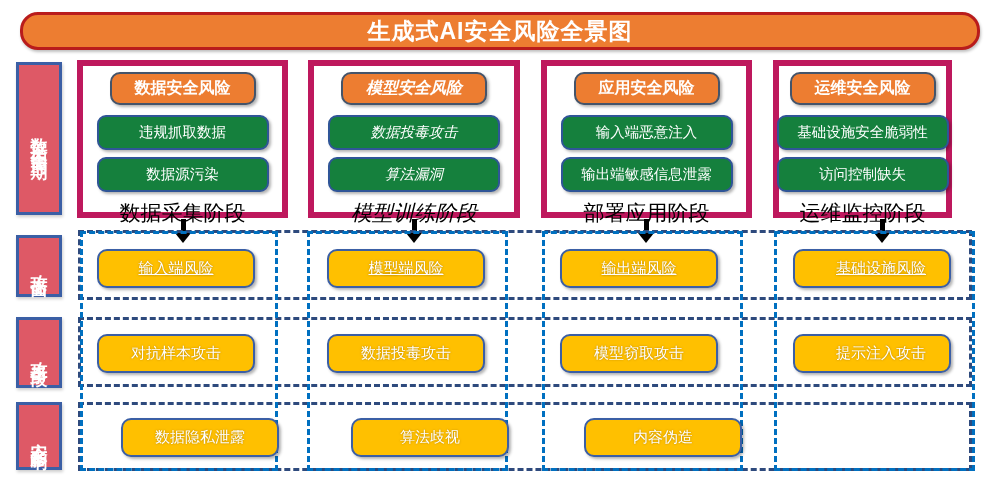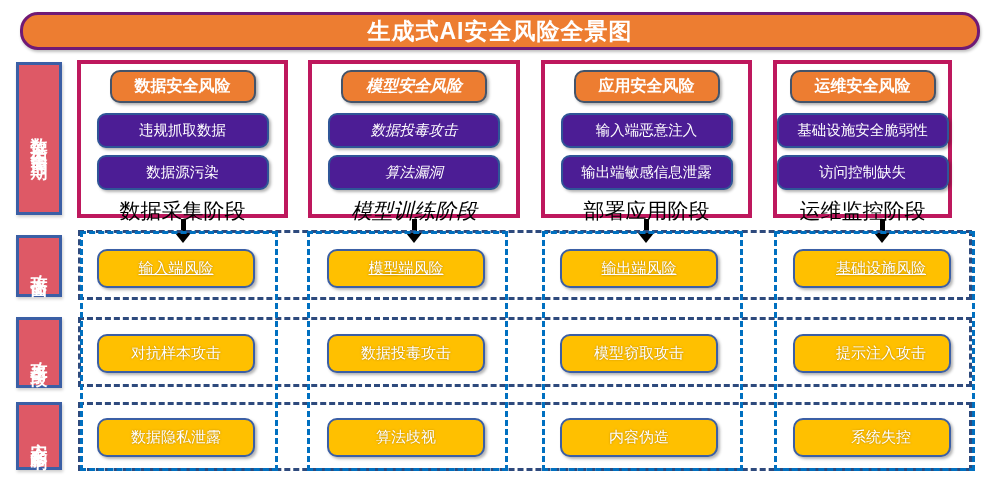--- a/index.html
+++ b/index.html
@@ -1,52 +1,52 @@
 <!DOCTYPE html>
 <html><head>
 <meta charset="utf-8">
 <style>
   html,body{margin:0;padding:0;background:#fff;}
   .canvas{position:relative;width:1000px;height:485px;background:#ffffff;overflow:hidden;
           font-family:"Liberation Sans","DejaVu Sans",sans-serif;}
 
   
   .title-banner{position:absolute;left:20px;top:12px;width:960px;height:38px;box-sizing:border-box;
-    background:#ED7D31;border:3px solid #701a75;border-radius:18px;
+    background:#ED7D31;border:3px solid #b91c1c;border-radius:18px;
     display:flex;align-items:center;justify-content:center;
     color:#fff;font-size:23px;font-weight:bold;letter-spacing:1px;
     box-shadow:1px 2px 3px rgba(0,0,0,.25);}
 
   
   .side-label{position:absolute;left:16px;width:46px;box-sizing:border-box;
     background:#DE5966;border:3px solid #3B5FA5;
     display:flex;align-items:center;justify-content:center;
     writing-mode:vertical-rl;text-orientation:upright;
     color:#fff;font-size:17px;font-weight:bold;letter-spacing:5px;
     box-shadow:1px 2px 3px rgba(0,0,0,.2);}
   .side-label.l1{top:62px;height:153px;}
   .side-label.l2{top:235px;height:62px;letter-spacing:4px;}
   .side-label.l3{top:317px;height:71px;letter-spacing:3px;}
   .side-label.l4{top:402px;height:68px;letter-spacing:3px;}
 
   
   .stage-box{position:absolute;top:60px;height:158px;box-sizing:border-box;
-    background:#fff;border:4px solid #be185d;
+    background:#fff;border:6px solid #be185d;
     display:flex;flex-direction:column;align-items:center;padding-top:6px;}
   .stage-box.c1{left:77px;width:211px;}
   .stage-box.c2{left:308px;width:212px;font-style:italic;}
   .stage-box.c3{left:541px;width:211px;}
   .stage-box.c4{left:773px;width:179px;}
   .stage-header{width:146px;height:33px;box-sizing:border-box;flex:none;
     background:#ED7D31;border:2.5px solid #44546A;border-radius:10px;
     display:flex;align-items:center;justify-content:center;
     color:#fff;font-size:16px;font-weight:bold;margin-bottom:10px;
     box-shadow:2px 2px 3px rgba(0,0,0,.3);}
   .stage-item{width:172px;height:35px;box-sizing:border-box;flex:none;
-    background:#4c1d95;border:2px solid #2F5597;border-radius:9px;
+    background:#15803d;border:2px solid #2F5597;border-radius:9px;
     display:flex;align-items:center;justify-content:center;
     color:#fff;font-size:14.5px;margin-bottom:7px;
     box-shadow:2px 2px 3px rgba(0,0,0,.3);white-space:nowrap;}
   .stage-label{margin-top:auto;padding-bottom:3px;color:#000;font-size:21px;}
 
   
   .arrow{position:absolute;top:219px;width:16px;height:24px;}
   .arrow .stem{width:5px;height:14px;background:#000;margin:0 auto;}
   .arrow .head{width:0;height:0;margin:0 auto;
     border-left:8px solid transparent;border-right:8px solid transparent;border-top:10px solid #000;}
@@ -65,21 +65,21 @@
   .col-dash.c3{left:542px;width:201px;}
   .col-dash.c4{left:774px;width:201px;}
 
   
   .risk-box{position:absolute;width:158px;height:39px;box-sizing:border-box;
     background:#FFC000;border:2px solid #3B5FA5;border-radius:10px;
     display:flex;align-items:center;justify-content:center;
     color:#fff;font-size:15px;text-shadow:0 0 2px rgba(120,80,0,.6);
     box-shadow:2px 2px 3px rgba(0,0,0,.3);white-space:nowrap;}
   .risk-box.x1{left:97px;} .risk-box.x2{left:327px;} .risk-box.x3{left:560px;} .risk-box.x4{left:793px;padding-left:18px;}
-  .risk-box.y1{top:249px;text-decoration:underline;} .risk-box.y2{top:334px;} .risk-box.y3{top:418px;}
+  .risk-box.y1{top:249px;text-decoration:underline;} .risk-box.y2{top:334px;} .risk-box.y3{top:418px;margin-left:24px;}
 </style>
 </head>
 <body>
 
 <div class="canvas">
 
   <div class="title-banner">生成式AI安全风险全景图</div>
 
   <div class="side-label l1">数据生命周期</div>
   <div class="side-label l2">攻击面</div>
@@ -142,15 +142,14 @@
   <div class="risk-box x4 y1">基础设施风险</div>
 
   <div class="risk-box x1 y2">对抗样本攻击</div>
   <div class="risk-box x2 y2">数据投毒攻击</div>
   <div class="risk-box x3 y2">模型窃取攻击</div>
   <div class="risk-box x4 y2">提示注入攻击</div>
 
   <div class="risk-box x1 y3">数据隐私泄露</div>
   <div class="risk-box x2 y3">算法歧视</div>
   <div class="risk-box x3 y3">内容伪造</div>
-  <div class="risk-box x4 y3">系统失控</div>
 
 </div>
 
 </body></html>

